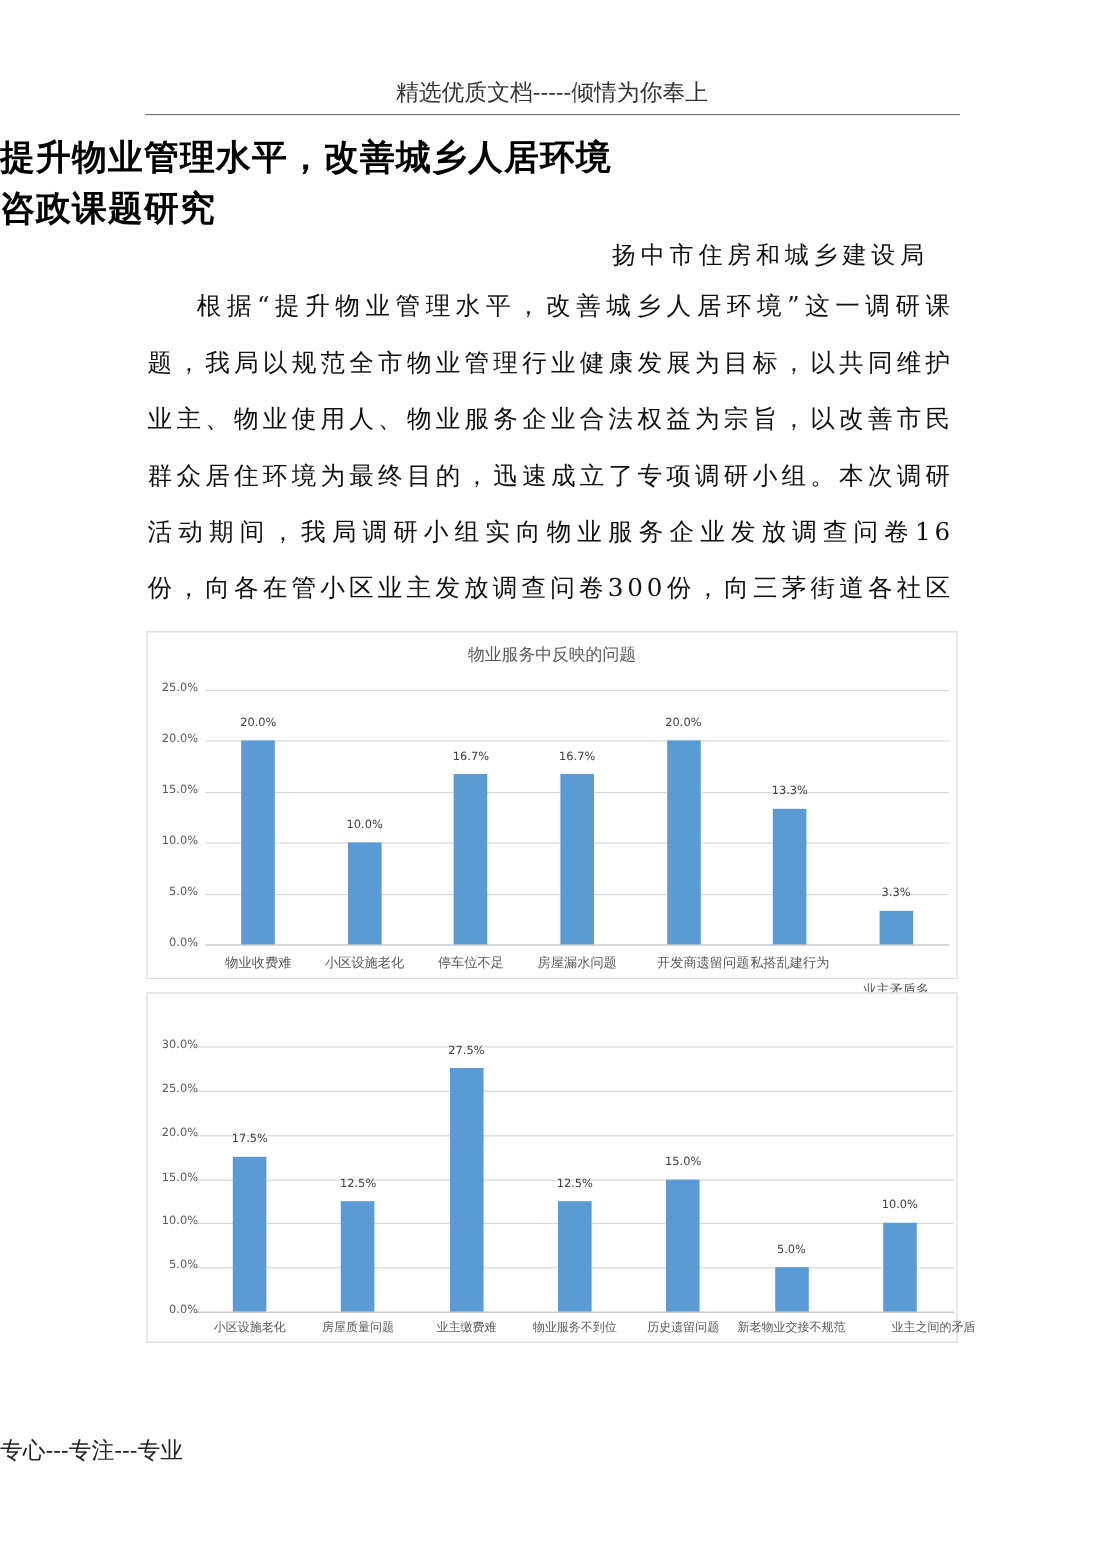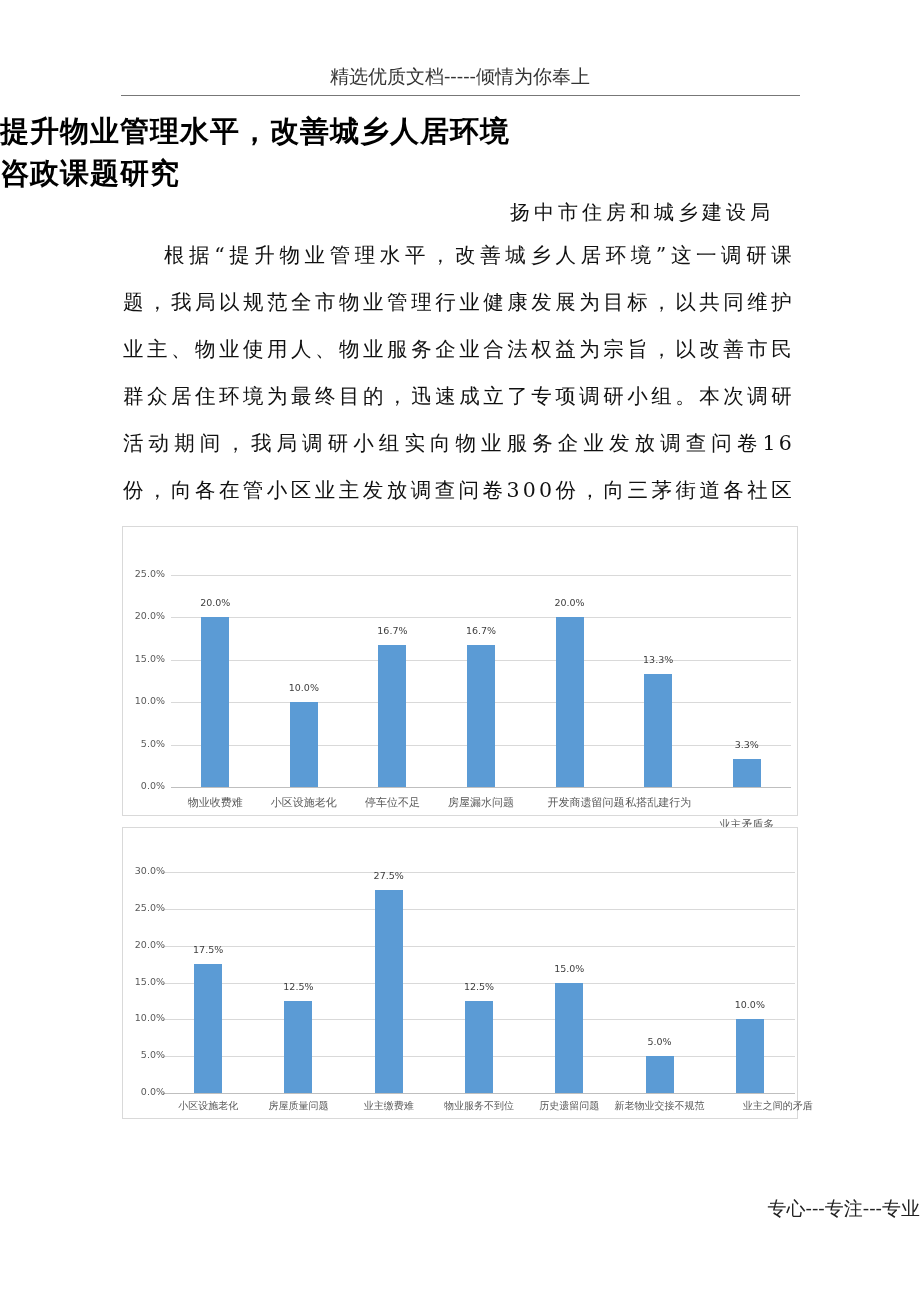--- a/index.html
+++ b/index.html
@@ -25,39 +25,40 @@
   .chart-title { position: absolute; top: 10px; left: 0; width: 100%; text-align: center;
                  font-size: 14px; color: #595959; }
   .plot { position: absolute; }
   .gridline { position: absolute; left: 0; right: 0; height: 0; border-top: 1px solid #d9d9d9; }
   .gridline.axis { border-top-color: #bfbfbf; }
   .ytick { position: absolute; width: 40px; text-align: right; font-size: 9.5px; color: #595959; }
   .bar { position: absolute; background: #5b9bd5; }
   .dlabel { position: absolute; width: 60px; text-align: center; font-size: 9.5px; color: #404040; }
   .xlabel { position: absolute; width: 100px; text-align: center; font-size: 11px; color: #595959; white-space: nowrap; }
 
-  .footer { position: absolute; top: 1196px; left: 0; width: 920px; text-align: right;
+  .footer { position: absolute; top: 1196px; left: 0; width: 920px; text-align: left;
             font-size: 19px; color: #222; }
 </style>
 </head>
 <body>
 
 <div class="header">精选优质文档-----倾情为你奉上</div>
 <div class="header-rule"></div>
 
 <div class="title l1">提升物业管理水平，改善城乡人居环境</div>
 <div class="title l2">咨政课题研究</div>
 
 <div class="org">扬中市住房和城乡建设局</div>
 
 <div class="body-text">
   <p class="para">根据“提升物业管理水平，改善城乡人居环境”这一调研课题，我局以规范全市物业管理行业健康发展为目标，以共同维护业主、物业使用人、物业服务企业合法权益为宗旨，以改善市民群众居住环境为最终目的，迅速成立了专项调研小组。本次调研活动期间，我局调研小组实向物业服务企业发放调查问卷16份，向各在管小区业主发放调查问卷300份，向三茅街道各社区（村）发放调查问卷20份，共336份。现实收回324份，并将群众广泛反映的意见汇总如下:</p>
 </div>
 
 <div class="chart" id="chart0" style="top:526px; height:288px;">
+  <div class="chart-title">物业服务中反映的问题</div>
   <div class="plot" style="left:48px; top:48px; width:620px; height:212px;">
       <div class="gridline axis" style="top: 212px;"></div>
       <div class="ytick" style="left: -46px; top: 205px;">0.0%</div>
       <div class="gridline" style="top: 169.6px;"></div>
       <div class="ytick" style="left: -46px; top: 162.6px;">5.0%</div>
       <div class="gridline" style="top: 127.2px;"></div>
       <div class="ytick" style="left: -46px; top: 120.2px;">10.0%</div>
       <div class="gridline" style="top: 84.8px;"></div>
       <div class="ytick" style="left: -46px; top: 77.8px;">15.0%</div>
       <div class="gridline" style="top: 42.4px;"></div>

